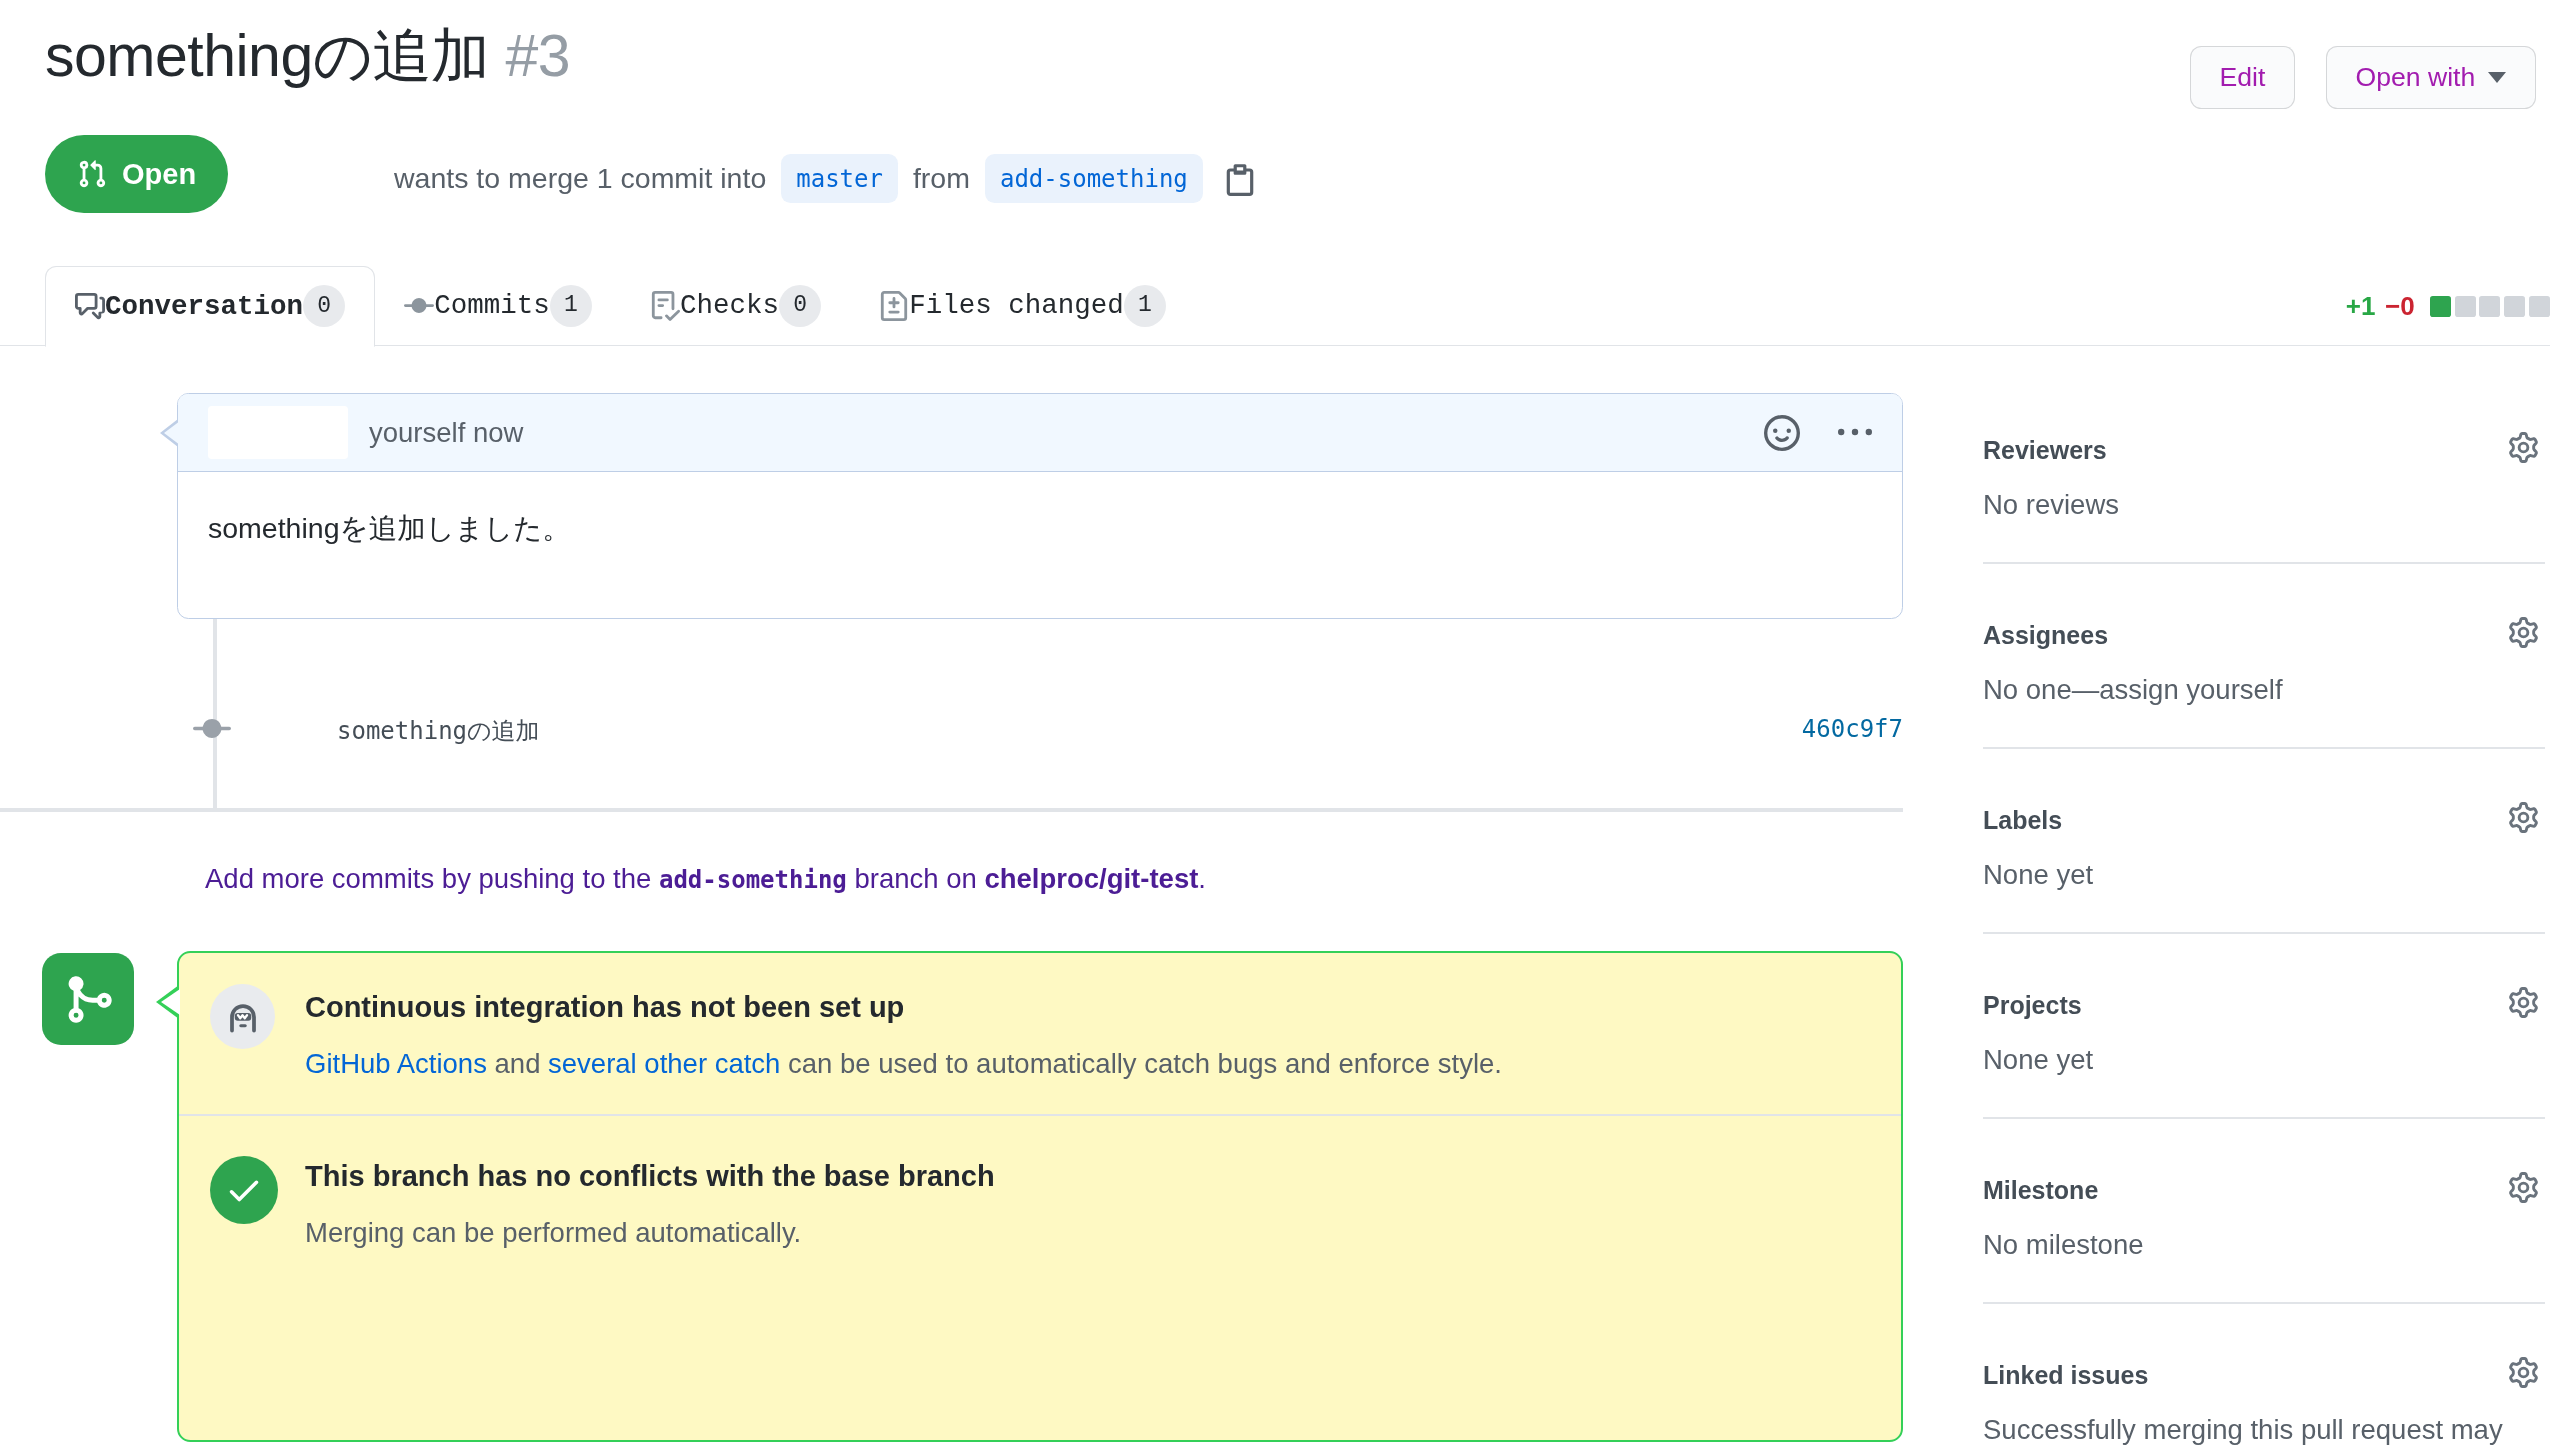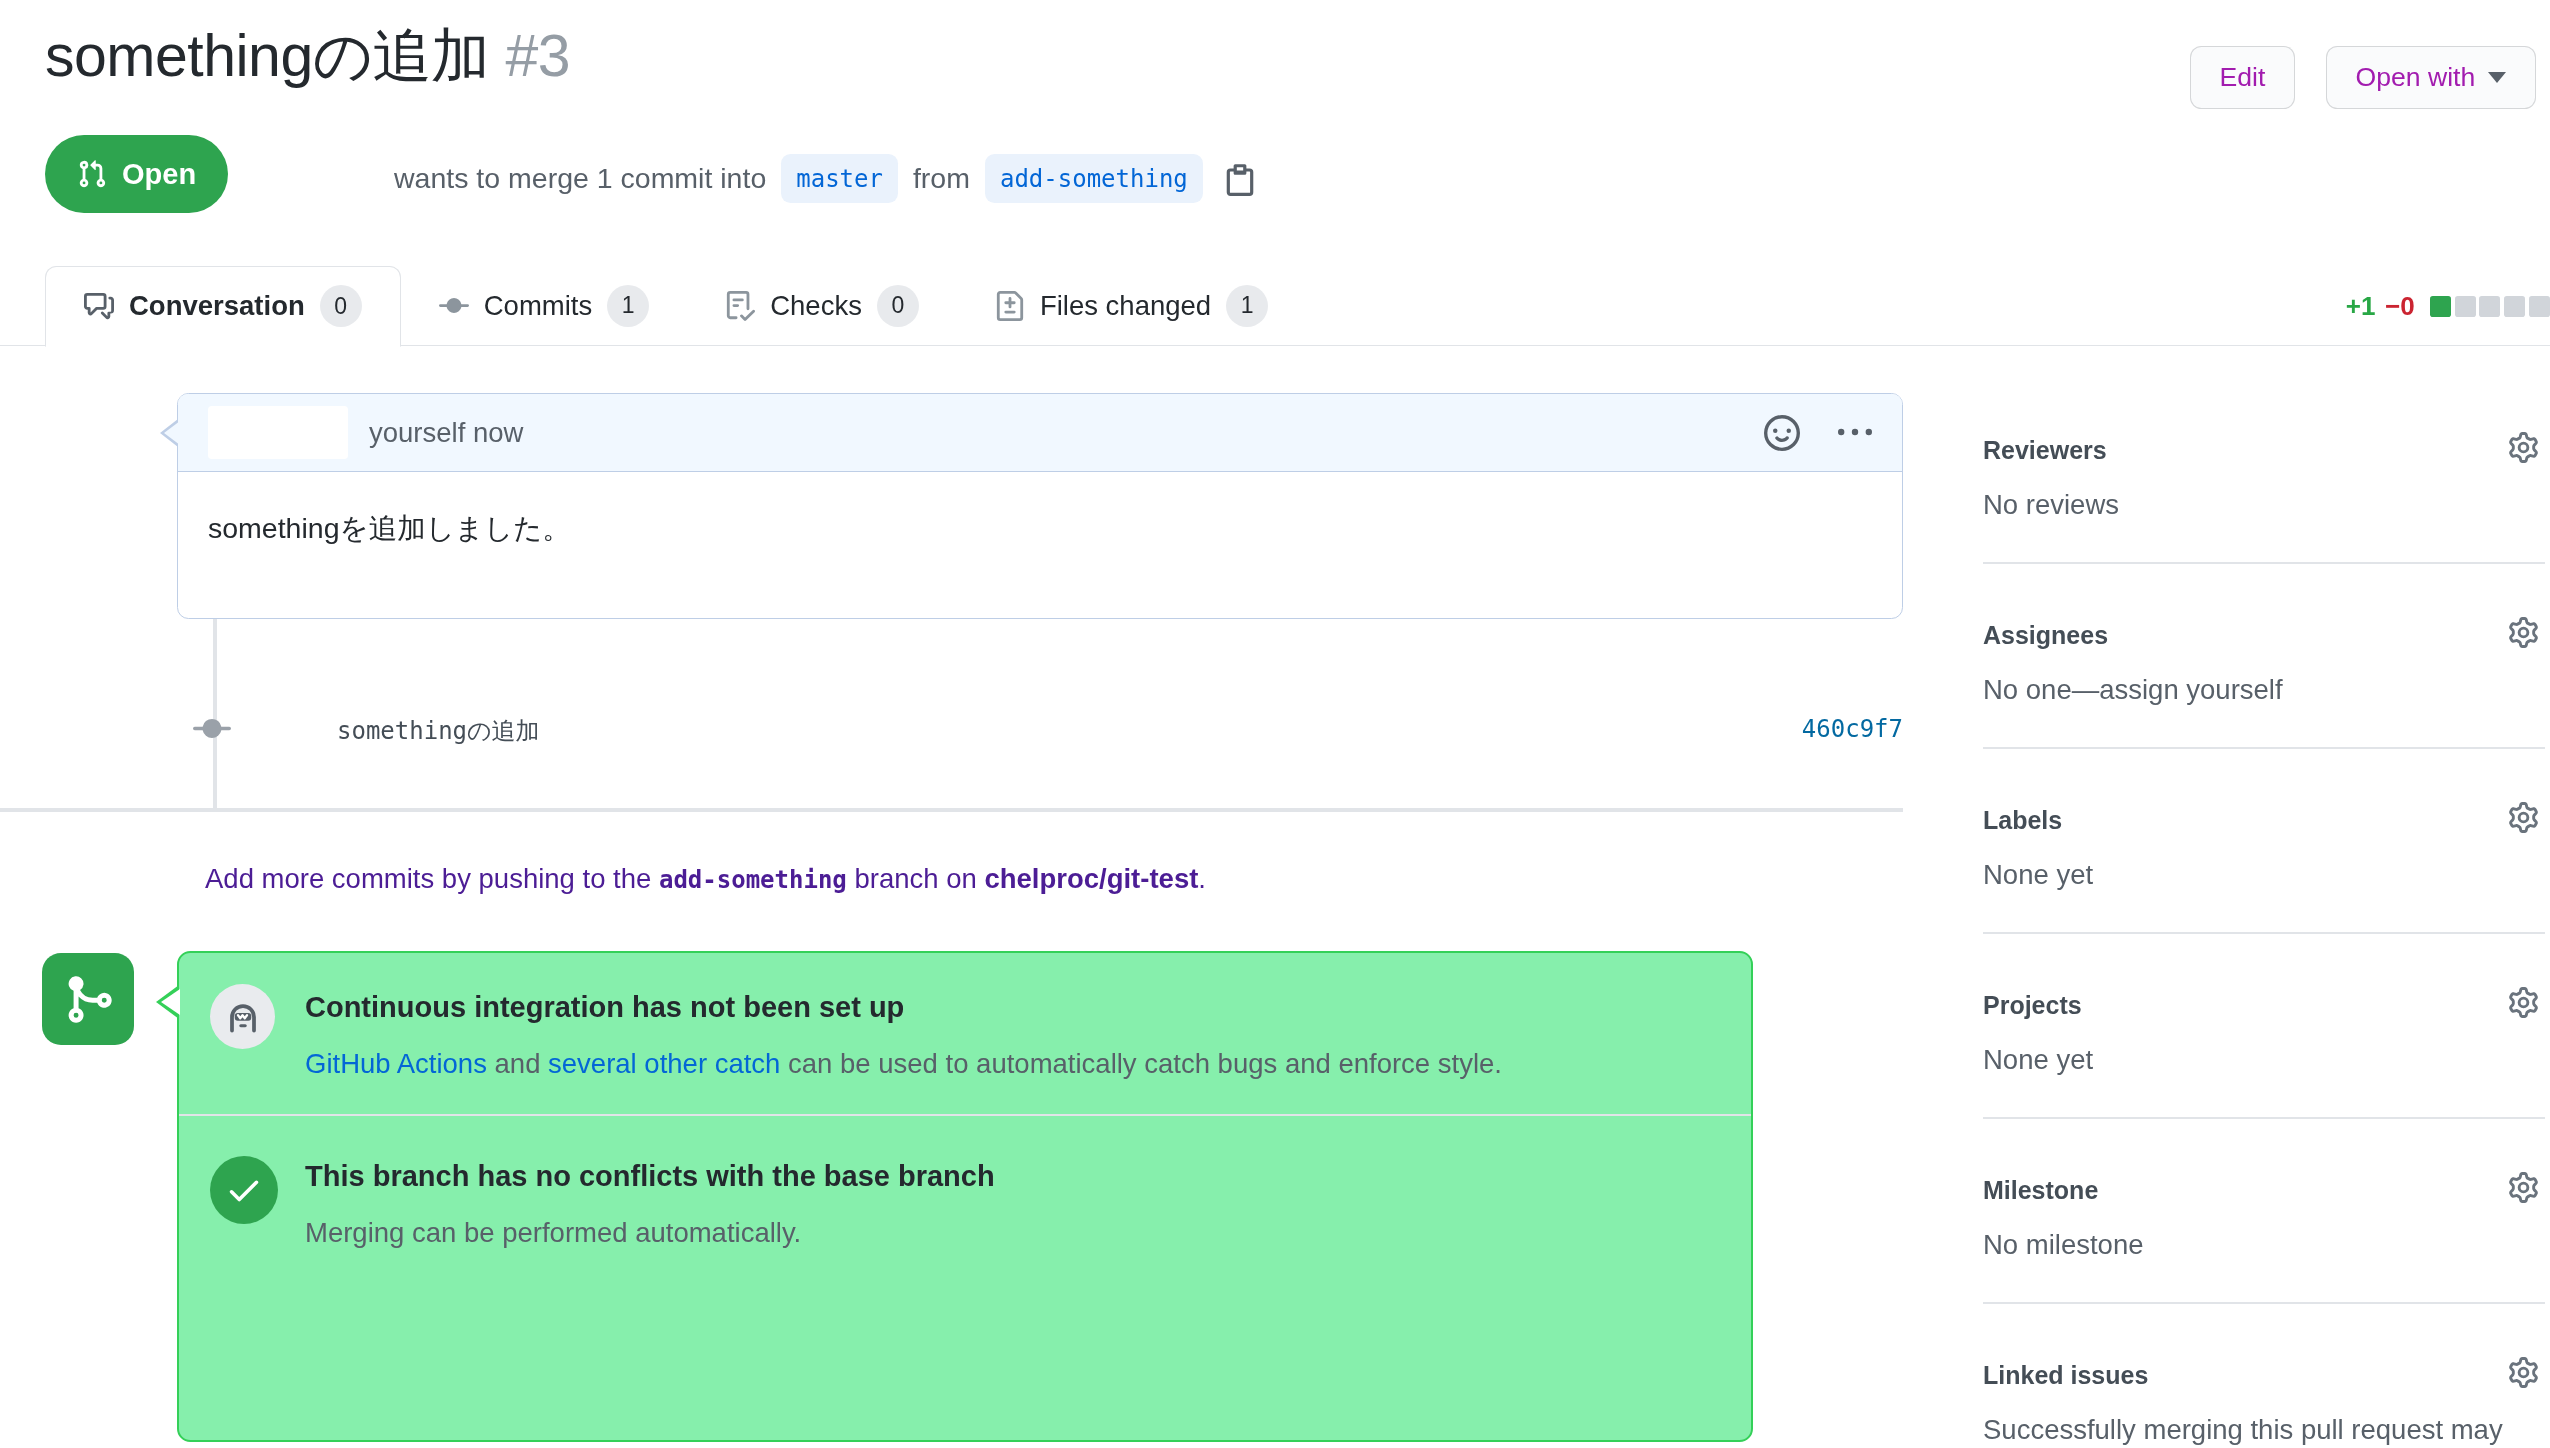--- a/index.html
+++ b/index.html
@@ -34,22 +34,22 @@
   .branch-chip {
     display:inline-flex; align-items:center; height:49px; padding:0 15px; border-radius:9.5px;
     background:#eaf2fc; color:#0366d6; font-family:"DejaVu Sans Mono","Liberation Mono",monospace;
     font-size:24px; cursor:pointer;
   }
   .copy-btn { display:inline-flex; margin-left:5.7px; cursor:pointer; color:#586069; }
 
   
   .tabnav { left:0; top:265px; width:2550px; height:81px; border-bottom:1.9px solid #e1e4e8; display:flex; align-items:flex-end; padding-left:45px; }
   .tab {
-    display:flex; align-items:center; gap:15px; height:79px; padding:0 38px;
-    font-size:27.5px; color:#24292e; cursor:pointer; white-space:nowrap;
+    display:flex; align-items:center; height:79px; padding:0 29px;
+    font-size:27.5px; color:#24292e; cursor:pointer; white-space:nowrap;font-family:Liberation Mono, monospace;
   }
   .tab.active {
     height:81px; margin-bottom:-1.9px; background:#fff;
     border:1.9px solid #e1e4e8; border-bottom:1.9px solid #fff;
     border-radius:11.4px 11.4px 0 0; font-weight:600;
   }
   .tab .ticon { display:inline-flex; color:#8c959d; }
   .tab.active .ticon { color:#586069; }
   .counter {
     font-size:23px; font-weight:400; line-height:1; padding:9.5px 14.2px; min-width:42px; text-align:center;
@@ -90,21 +90,21 @@
 
   .push-note { left:177px; top:863px; font-size:27.5px; color:#4c1d95;margin-left:28px; }
   .push-note .branch { font-family:"DejaVu Sans Mono","Liberation Mono",monospace; font-size:24px; font-weight:700; }
   .push-note .repo { font-weight:700; }
 
   
   .merge-state-icon {
     left:42px; top:953px; width:92px; height:92px; background:#2ea44f; border-radius:19px;
     display:flex; align-items:center; justify-content:center; color:#fff;
   }
-  .merge-box { left:177px; top:951px; width:1576px; height:491px; background:#86efac; border:2.8px solid #34d058; border-radius:13.3px; }
+  .merge-box { left:177px; top:951px; width:1726px; height:491px; background:#fef9c3; border:2.8px solid #34d058; border-radius:13.3px; }
   .merge-box::before {
     content:""; position:absolute; left:-23px; top:32px; width:0; height:0;
     border-top:17px solid transparent; border-bottom:17px solid transparent; border-right:23px solid #34d058;
   }
   .merge-box::after {
     content:""; position:absolute; left:-18px; top:36px; width:0; height:0;
     border-top:13.3px solid transparent; border-bottom:13.3px solid transparent; border-right:19px solid #ffffff;
   }
   .bot-avatar { left:31px; top:31px; width:65px; height:65px; border-radius:50%; background:#e9ebee; display:flex; align-items:center; justify-content:center; }
   .ci-title { left:126px; top:38px; font-size:29px; font-weight:600; color:#24292e; }

